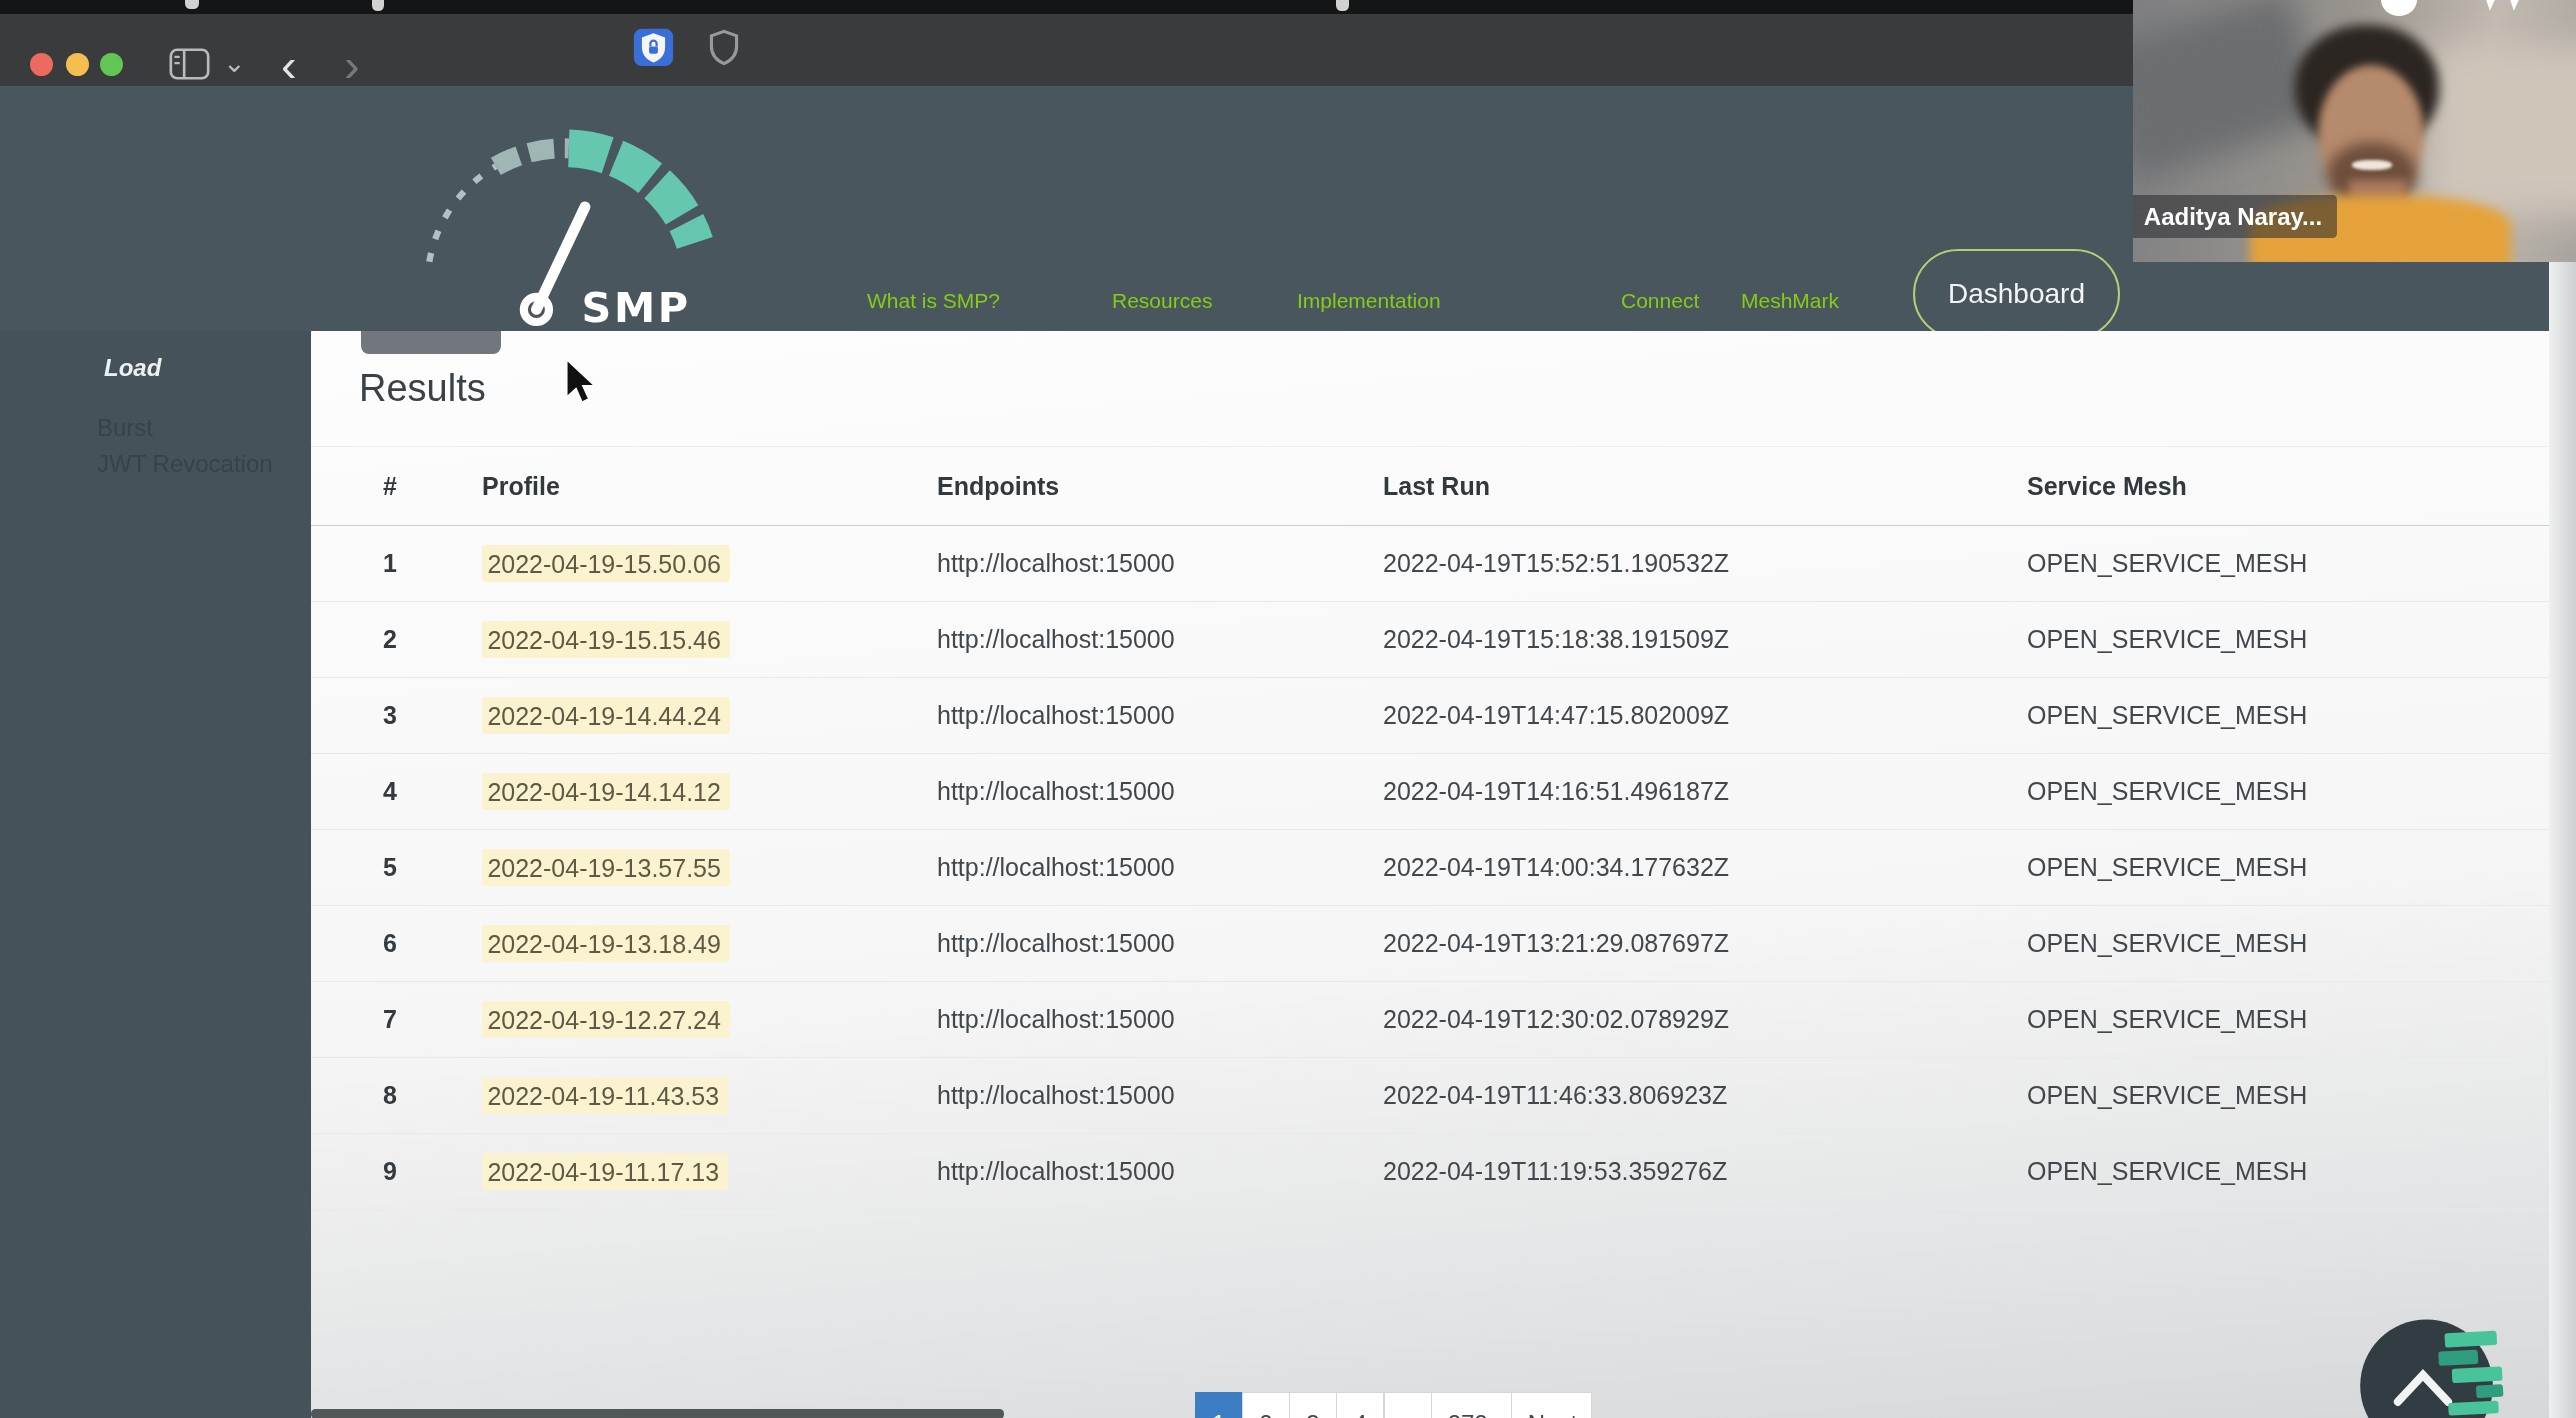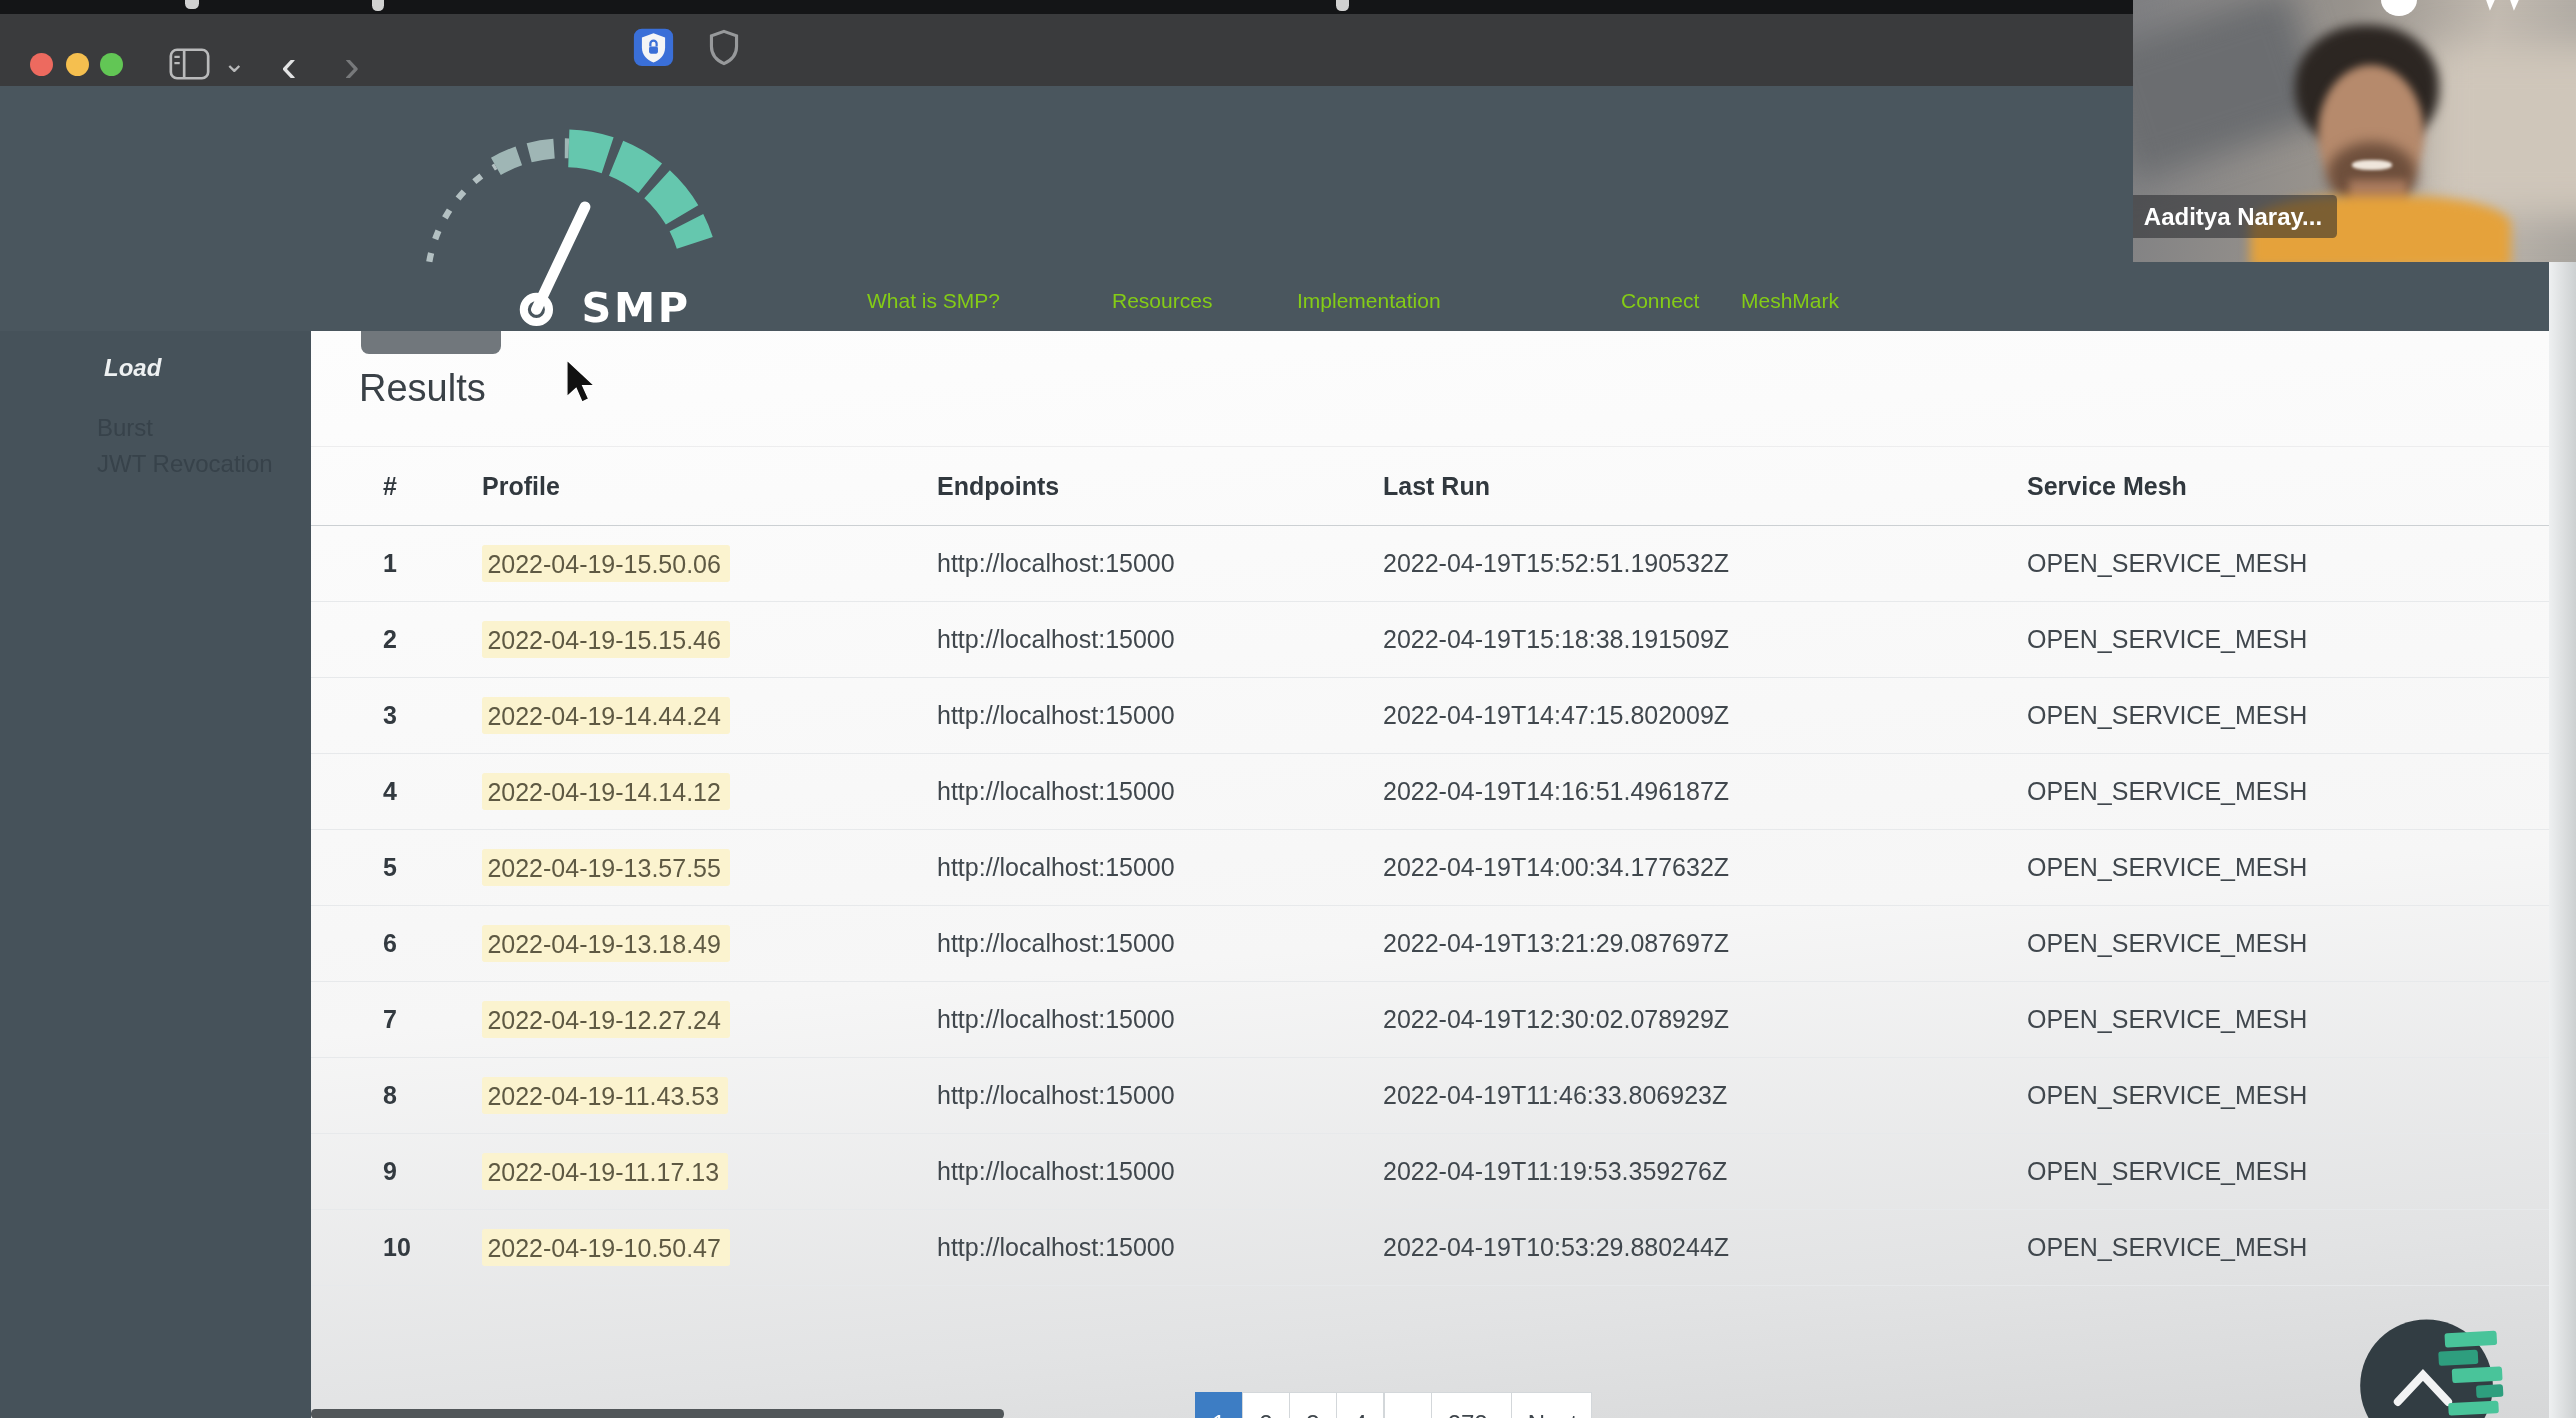--- a/index.html
+++ b/index.html
@@ -119,20 +119,21 @@
       <line x1="156" y1="208" x2="210" y2="94" stroke="#ffffff" stroke-width="12" stroke-linecap="round"></line>
       <circle cx="156" cy="208" r="14" fill="none" stroke="#ffffff" stroke-width="9"></circle>
       <text x="206" y="222" font-family="DejaVu Sans, sans-serif" font-size="46" font-weight="700" letter-spacing="3" fill="#ffffff">SMP</text>
     </svg>
 
     <div class="abs nav-item" style="left:867px;">What is SMP?</div>
     <div class="abs nav-item" style="left:1112px;">Resources</div>
     <div class="abs nav-item" style="left:1297px;">Implementation</div>
     <div class="abs nav-item" style="left:1573px;margin-left:48px;">Connect</div>
     <div class="abs nav-item" style="left:1741px;">MeshMark</div>
+    <div class="abs dash-pill">Dashboard</div>
   </div>
 
   <div class="abs video">
     <div class="blob" style="left:-27px; top:18px; width:207px; height:135px; background:#6b6d70; filter:blur(16px); transform:rotate(-18deg);"></div>
     <div class="blob" style="left:297px; top:45px; width:189px; height:171px; background:#cfc6ba; filter:blur(18px);"></div>
     <div class="blob" style="left:162px; top:25px; width:144px; height:126px; background:#2c2622; border-radius:48%; filter:blur(5.4px);"></div>
     <div class="blob" style="left:185px; top:65px; width:106px; height:137px; background:#b68a6c; border-radius:50%; filter:blur(4.5px);"></div>
     <div class="blob" style="left:194px; top:142px; width:90px; height:65px; background:#6e4f3c; border-radius:50%; filter:blur(6.3px);"></div>
     <div class="blob" style="left:219px; top:160px; width:40px; height:10px; background:#efe6dc; border-radius:45%; filter:blur(1.8px);"></div>
     <div class="blob" style="left:216px; top:180px; width:58px; height:38px; background:#a97a5e; filter:blur(4.5px);"></div>
@@ -229,27 +230,20 @@
             <td>2022-04-19T11:46:33.806923Z</td>
             <td>OPEN_SERVICE_MESH</td>
           </tr>
           <tr>
             <td style="padding-left: 72px;"><b style="color:#333a40;">9</b></td>
             <td><span class="hl">2022-04-19-11.17.13</span></td>
             <td>http://localhost:15000</td>
             <td>2022-04-19T11:19:53.359276Z</td>
             <td>OPEN_SERVICE_MESH</td>
           </tr>
-          <tr>
-            <td style="padding-left: 72px;"><b style="color:#333a40;">10</b></td>
-            <td><span class="hl">2022-04-19-10.50.47</span></td>
-            <td>http://localhost:15000</td>
-            <td>2022-04-19T10:53:29.880244Z</td>
-            <td>OPEN_SERVICE_MESH</td>
-          </tr>
         </tbody>
     </table>
 
     <svg class="abs cursor-svg" style="left:254px; top:29px;" width="38" height="50" viewBox="0 0 28 38">
       <polygon points="1,0 1,28 8,21.5 12.5,32 17.5,29.5 13,19.5 22,19.5" fill="#111" stroke="#fff" stroke-width="1"></polygon>
     </svg>
   </div>
 
   <div class="abs pagination" id="pagination">
       <div class="page-btn active">1</div>

